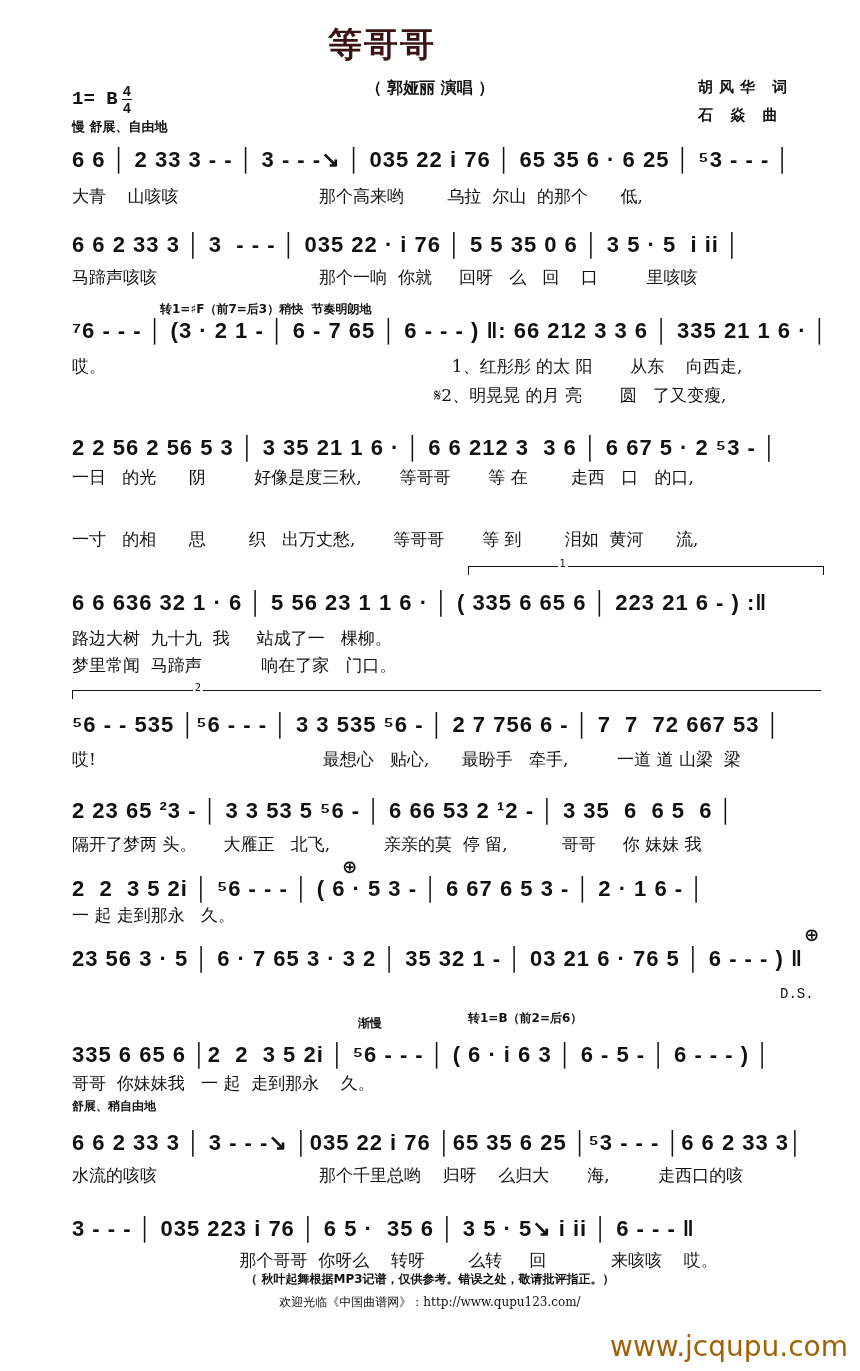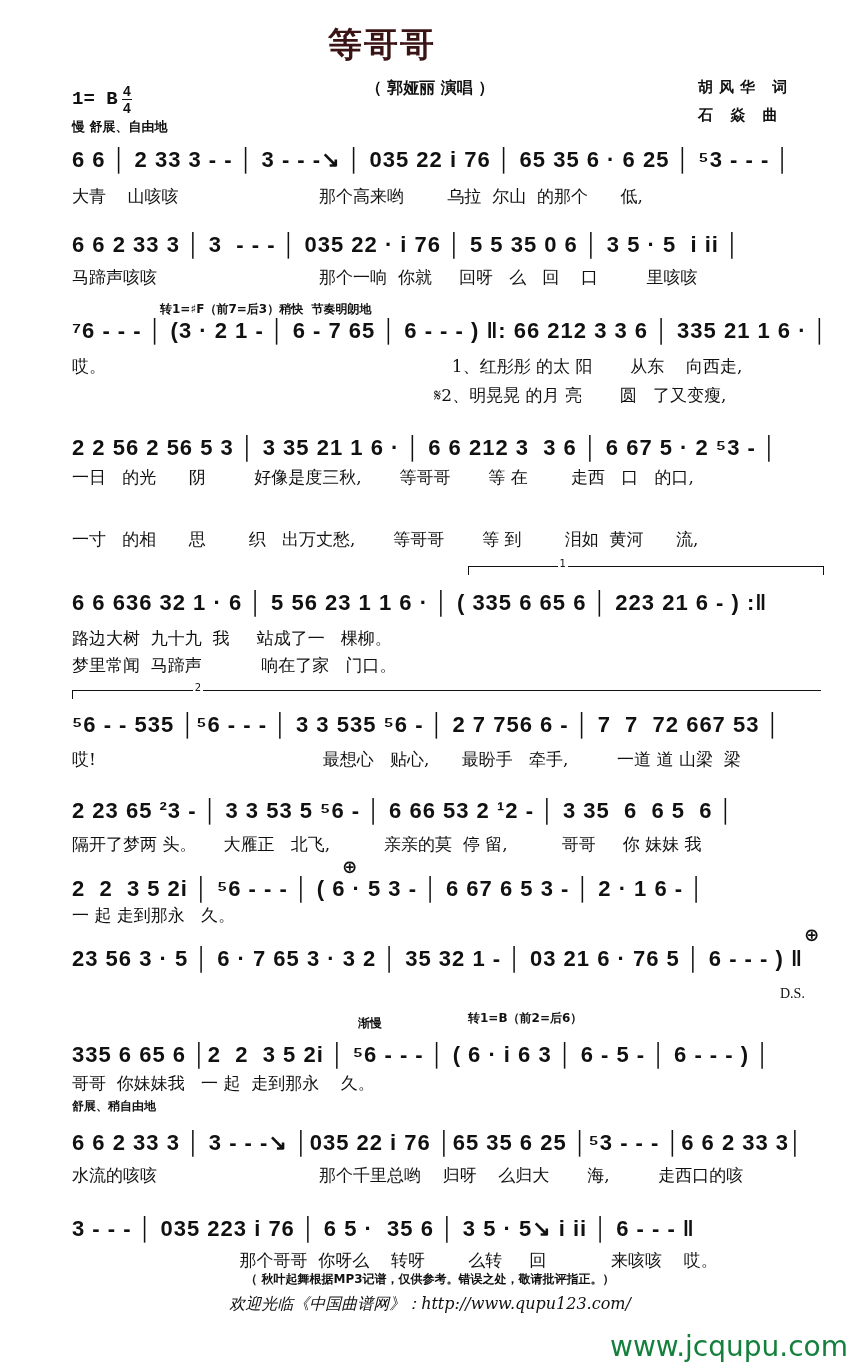--- a/index.html
+++ b/index.html
@@ -12,23 +12,23 @@
   .timesig .bar { display:block; border-top:1.5px solid #111; width:10px; margin:1px auto; }
   .tempo { font-size:13px; font-weight:bold; }
   .credit { font-size:15px; font-weight:bold; letter-spacing:6px; }
   .notes { font-family:"Liberation Sans", sans-serif; font-weight:bold; font-size:22px; letter-spacing:1px; }
   .lyric { font-family:"DejaVu Serif", serif; font-size:17px; }
   .annot { font-size:12px; font-weight:bold; }
   .ending { position:absolute; border-top:1.5px solid #111; border-left:1.5px solid #111; height:8px; }
   .ending.right { border-right:1.5px solid #111; }
   .ending .num { position:absolute; top:-9px; font-size:10px; background:#fff; padding:0 2px; }
   .footnote { left:0; width:860px; text-align:center; top:1271px; font-size:12px; font-weight:bold; }
-  .site { left:0; width:860px; text-align:center; top:1294px; font-size:16px; font-family:"DejaVu Serif", serif;font-style:italic; }
-  .watermark { right:12px; top:1330px; font-size:28px; font-family:"DejaVu Sans", sans-serif; color:#15803d; }
-  .ds { font-size:14px; font-family:Liberation Serif, serif; }
+  .site { left:0; width:860px; text-align:center; top:1294px; font-size:12px; font-family:"DejaVu Serif", serif; }
+  .watermark { right:12px; top:1330px; font-size:28px; font-family:"DejaVu Sans", sans-serif; color:#a16207; }
+  .ds { font-size:14px; font-family:Liberation Mono, monospace; }
   .coda { font-size:18px; font-weight:bold; }
 </style>
 </head>
 <body>
 
 <div class="abs title">等哥哥</div>
 <div class="abs singer">（ 郭娅丽 演唱 ）</div>
 <div class="abs key">1= B</div>
 <div class="timesig">
   <span>4</span>

